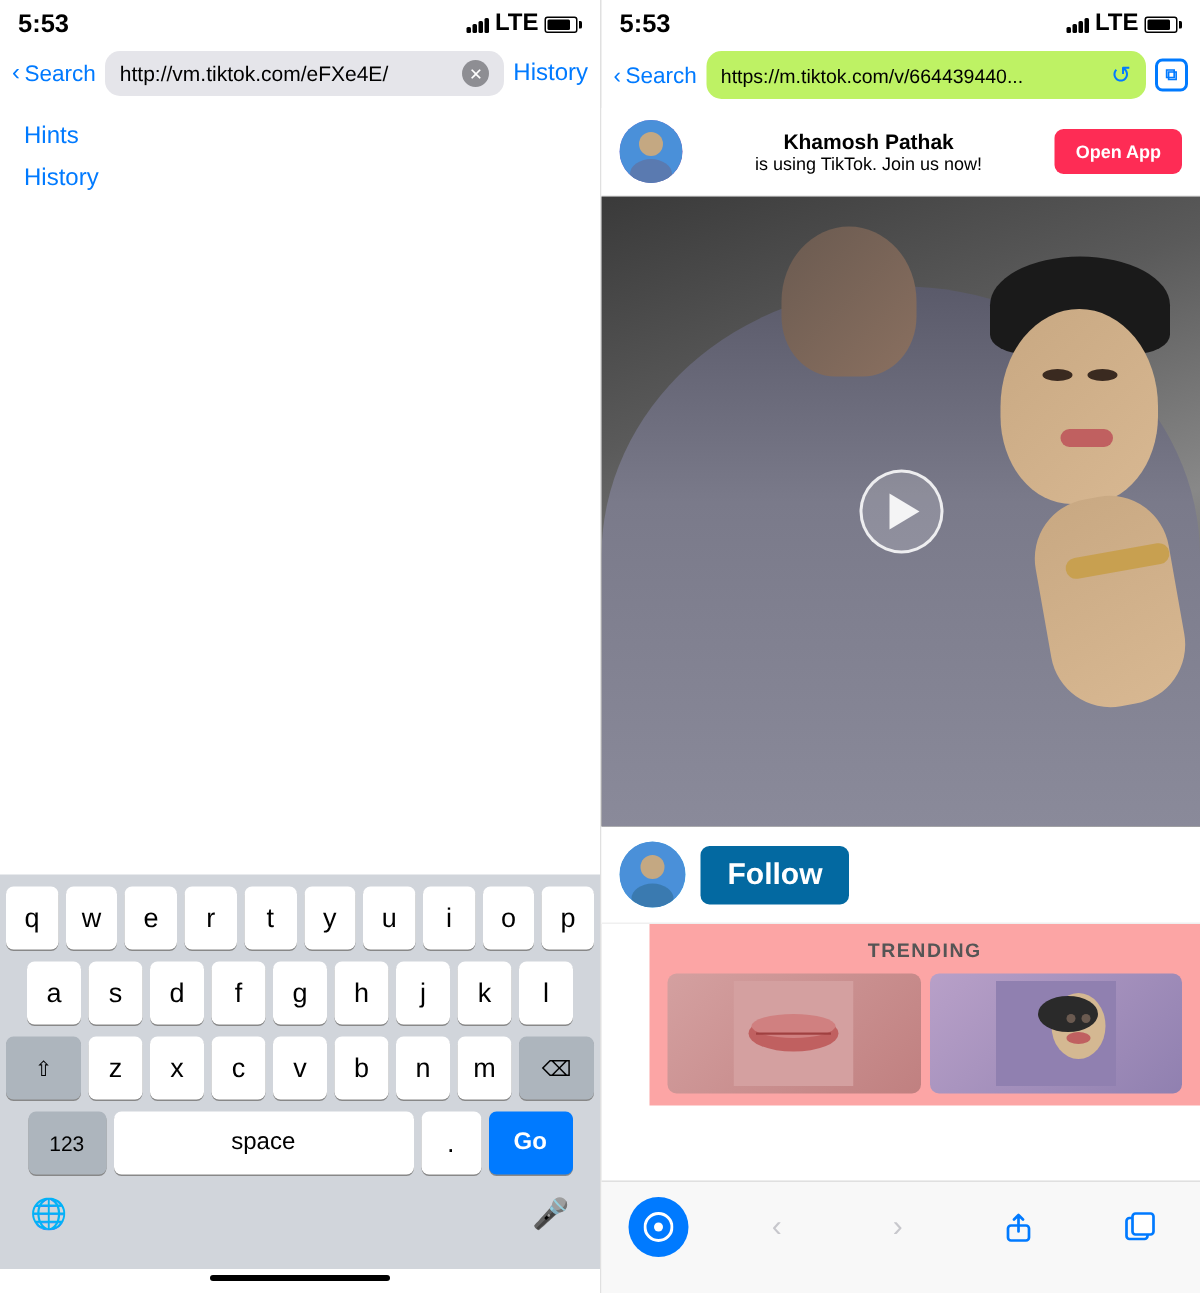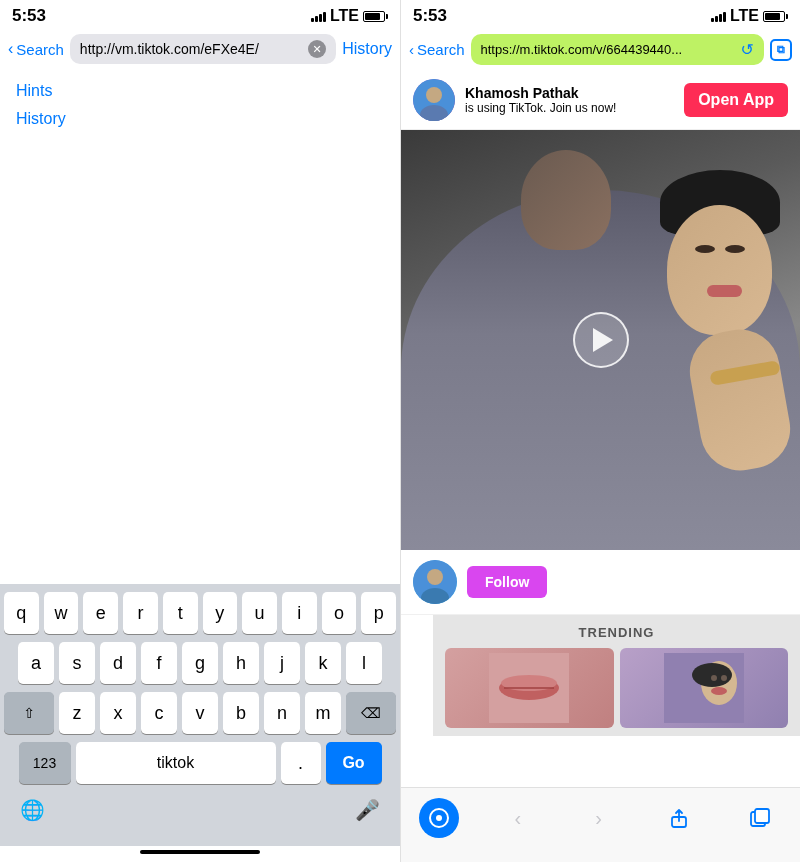--- a/index.html
+++ b/index.html
@@ -247,30 +247,30 @@
       width: 42px;
       height: 42px;
       border-radius: 50%;
       background: linear-gradient(135deg, #667eea, #764ba2);
       display: flex;
       align-items: center;
       justify-content: center;
       overflow: hidden;
       flex-shrink: 0;
     }
-    .banner-text { flex: 1; }
+    .banner-text { flex: 1; text-align: center; }
     .banner-name { font-size: 14px; font-weight: 600; color: #000; }
     .banner-sub { font-size: 12px; color: #000000; }
     .open-app-btn {
       background: #fe2c55;
       color: #fff;
       border: none;
       border-radius: 6px;
       padding: 8px 14px;
-      font-size: 16px;
+      font-size: 12px;
       font-weight: 600;
       cursor: pointer;
       white-space: nowrap;
     }
 
     
     .video-area {
       position: relative;
       width: 100%;
       height: 420px;
@@ -324,34 +324,34 @@
       display: flex;
       align-items: center;
       justify-content: center;
       flex-shrink: 0;
       overflow: hidden;
     }
     .user-info { flex: 1; }
     .user-name { font-size: 16px; font-weight: 700; color: #000; }
     .user-handle { font-size: 13px; color: #666; }
     .follow-btn {
-      background: #d946ef;
+      background: #0369a1;
       color: #fff;
       border: none;
       border-radius: 6px;
       padding: 8px 18px;
-      font-size: 14px;
+      font-size: 20px;
       font-weight: 600;
       cursor: pointer;
     }
 
     
     .trending-section {
       padding: 10px 12px 8px;
-      background: #e5e5e5;
+      background: #fca5a5;
       margin-left: 32px;
     }
     .trending-label {
       text-align: center;
       font-size: 13px;
       font-weight: 600;
       color: #555;
       letter-spacing: 1px;
       margin-bottom: 8px;
     }
@@ -532,21 +532,21 @@
       <div class="key">c</div>
       <div class="key">v</div>
       <div class="key">b</div>
       <div class="key">n</div>
       <div class="key">m</div>
       <div class="key key-special key-delete">⌫</div>
     </div>
 
     <div class="keyboard-row">
       <div class="key key-special key-123">123</div>
-      <div class="key key-space">tiktok</div>
+      <div class="key key-space">space</div>
       <div class="key key-dot">.</div>
       <div class="key key-go">Go</div>
     </div>
 
     <div class="keyboard-bottom-row">
       <span class="globe-btn">🌐</span>
       <span class="mic-btn">🎤</span>
     </div>
   </div>
 

